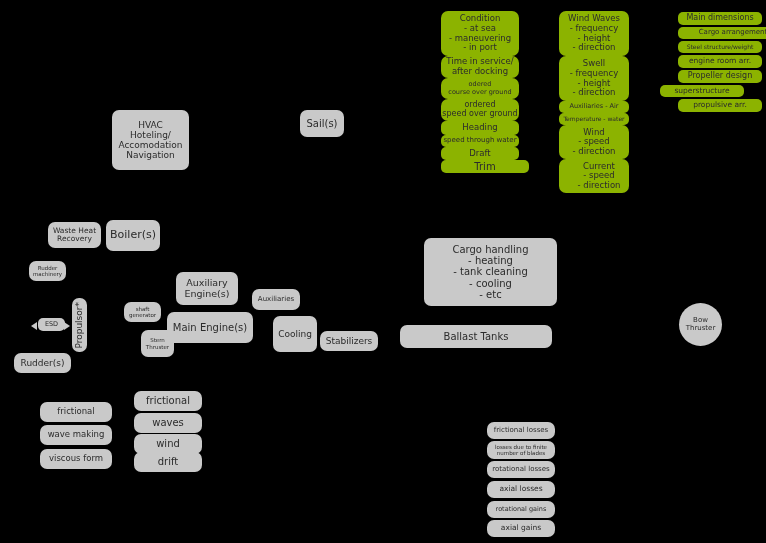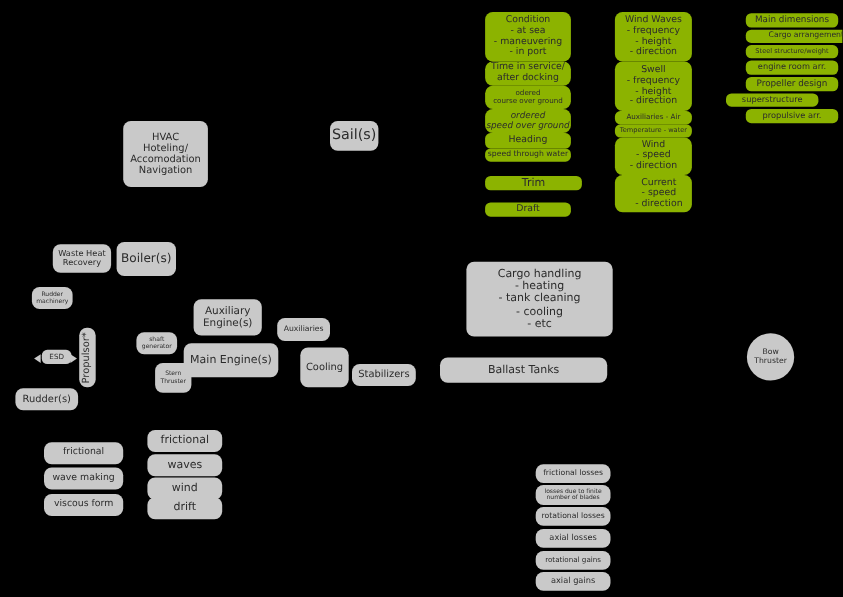--- a/index.html
+++ b/index.html
@@ -51,25 +51,25 @@
 
   <div id="g-op">
       <div class="node green" style="left: 441px; top: 11px; width: 78px; height: 45px; font-size: 8.5px;"><span>Condition
 - at sea
 - maneuvering
 - in port</span></div>
       <div class="node green" style="left: 441px; top: 56px; width: 78px; height: 22px; font-size: 8.5px;"><span>Time in service/
 after docking</span></div>
       <div class="node green" style="left: 441px; top: 78px; width: 78px; height: 21px; font-size: 6.5px;"><span>odered
 course over ground</span></div>
-      <div class="node green" style="left: 441px; top: 99px; width: 78px; height: 22px; font-size: 8px; font-style: italic;"><span>ordered
+      <div class="node green" style="left: 441px; top: 99px; width: 78px; height: 22px; font-size: 8px;"><span>ordered
 speed over ground</span></div>
       <div class="node green tight" style="left: 441px; top: 121px; width: 78px; height: 14px; font-size: 8.5px;"><span>Heading</span></div>
       <div class="node green tight" style="left: 441px; top: 135px; width: 78px; height: 12px; font-size: 7px;"><span>speed through water</span></div>
-      <div class="node green tight" style="left: 441px; top: 147px; width: 78px; height: 13px; font-size: 8.5px; margin-top: 37px;"><span>Draft</span></div>
+      <div class="node green tight" style="left: 441px; top: 147px; width: 78px; height: 13px; font-size: 8.5px;"><span>Draft</span></div>
       <div class="node green tight" style="left: 441px; top: 160px; width: 88px; height: 13px; font-size: 10px;"><span>Trim</span></div>
     </div>
 
   <div id="g-env">
       <div class="node green" style="left: 559px; top: 11px; width: 70px; height: 45px; font-size: 8.5px;"><span>Wind Waves
 - frequency
 - height
 - direction</span></div>
       <div class="node green" style="left: 559px; top: 56px; width: 70px; height: 45px; font-size: 8.5px;"><span>Swell
 - frequency
@@ -93,21 +93,21 @@
       <div class="node green tight" style="left: 678px; top: 70px; width: 84px; height: 13px; font-size: 8px;"><span>Propeller design</span></div>
       <div class="node green tight" style="left: 660px; top: 85px; width: 84px; height: 12px; font-size: 7.5px;"><span>superstructure</span></div>
       <div class="node green tight" style="left: 678px; top: 99px; width: 84px; height: 13px; font-size: 7.5px;"><span>propulsive arr.</span></div>
     </div>
 
   <div id="g-gray">
       <div class="node gray" style="left: 112px; top: 110px; width: 77px; height: 60px; font-size: 9px;"><span>HVAC
 Hoteling/
 Accomodation
 Navigation</span></div>
-      <div class="node gray" style="left: 300px; top: 110px; width: 44px; height: 27px; font-size: 13px;"><span>Sail(s)</span></div>
+      <div class="node gray" style="left: 300px; top: 110px; width: 44px; height: 27px; font-size: 10px;"><span>Sail(s)</span></div>
       <div class="node gray" style="left: 48px; top: 222px; width: 53px; height: 26px; font-size: 7.5px;"><span>Waste Heat
 Recovery</span></div>
       <div class="node gray" style="left: 106px; top: 220px; width: 54px; height: 31px; font-size: 11px;"><span>Boiler(s)</span></div>
       <div class="node gray" style="left: 29px; top: 261px; width: 37px; height: 20px; font-size: 5.5px;"><span>Rudder
 machinery</span></div>
       <div class="node gray tight" style="left: 38px; top: 318px; width: 27px; height: 13px; font-size: 6.5px;"><span>ESD</span></div>
       <div class="node gray" style="left: 72px; top: 298px; width: 15px; height: 54px; font-size: 9px;"><span class="vert">Propulsor*</span></div>
       <div class="node gray" style="left: 14px; top: 353px; width: 57px; height: 20px; font-size: 9px;"><span>Rudder(s)</span></div>
       <div class="node gray" style="left: 124px; top: 302px; width: 37px; height: 20px; font-size: 5.5px;"><span>shaft
 generator</span></div>

